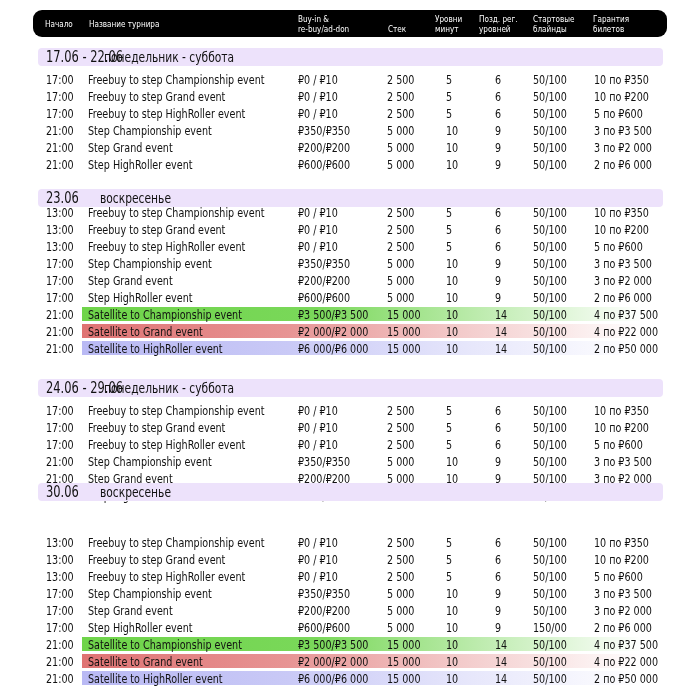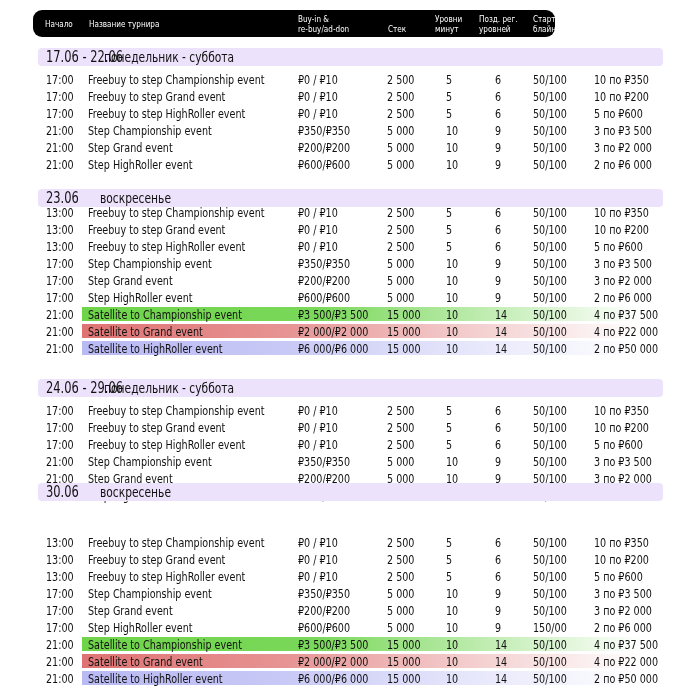--- a/index.html
+++ b/index.html
@@ -1,18 +1,18 @@
 <!DOCTYPE html>
 <html><head>
 <meta charset="utf-8">
 <style>
   html, body { margin: 0; padding: 0; background: #ffffff; }
   body { width: 700px; height: 700px; position: relative; overflow: hidden;
          font-family: "DejaVu Sans Condensed", "Liberation Sans Narrow", "Liberation Sans", sans-serif; color: #111; }
-  .header { position: absolute; left: 33px; top: 10px; width: 522px; height: 27px;
+  .header { position: absolute; left: 33px; top: 10px; width: 634px; height: 27px;
             background: #000; border-radius: 9px; color: #fff; font-size: 9.5px; line-height: 10px; }
   .header .h { position: absolute; top: 0; height: 27px; display: flex; align-items: flex-end; padding-bottom: 3px; box-sizing: border-box; transform: scaleX(0.85); transform-origin: left; white-space: pre-line; }
   .header .h.single { align-items: center; padding-bottom: 0; }
   .section { position: absolute; left: 38px; width: 625px; height: 18px; background: #ede2fb; border-radius: 4px; }
   .section .date { position: absolute; left: 8px; top: 0; font-size: 15px; line-height: 18px; transform: scaleX(0.85); transform-origin: left; white-space: nowrap; }
   .section .days { position: absolute; top: 0; font-size: 14px; line-height: 18px; transform: scaleX(0.85); transform-origin: left; white-space: nowrap; }
   .row { position: absolute; left: 0; width: 564px; height: 17px; font-size: 13px; line-height: 17px; }
   .row .c { position: absolute; top: 0; white-space: nowrap; transform: scaleX(0.82); transform-origin: left; }
   .row .hl { position: absolute; left: 82px; top: 1px; width: 590px; height: 14px; }
   .hl.green { background: linear-gradient(to right, #6fd44a 0%, #7ad85a 40%, #bfecb0 68%, rgba(255,255,255,0) 95%); }

